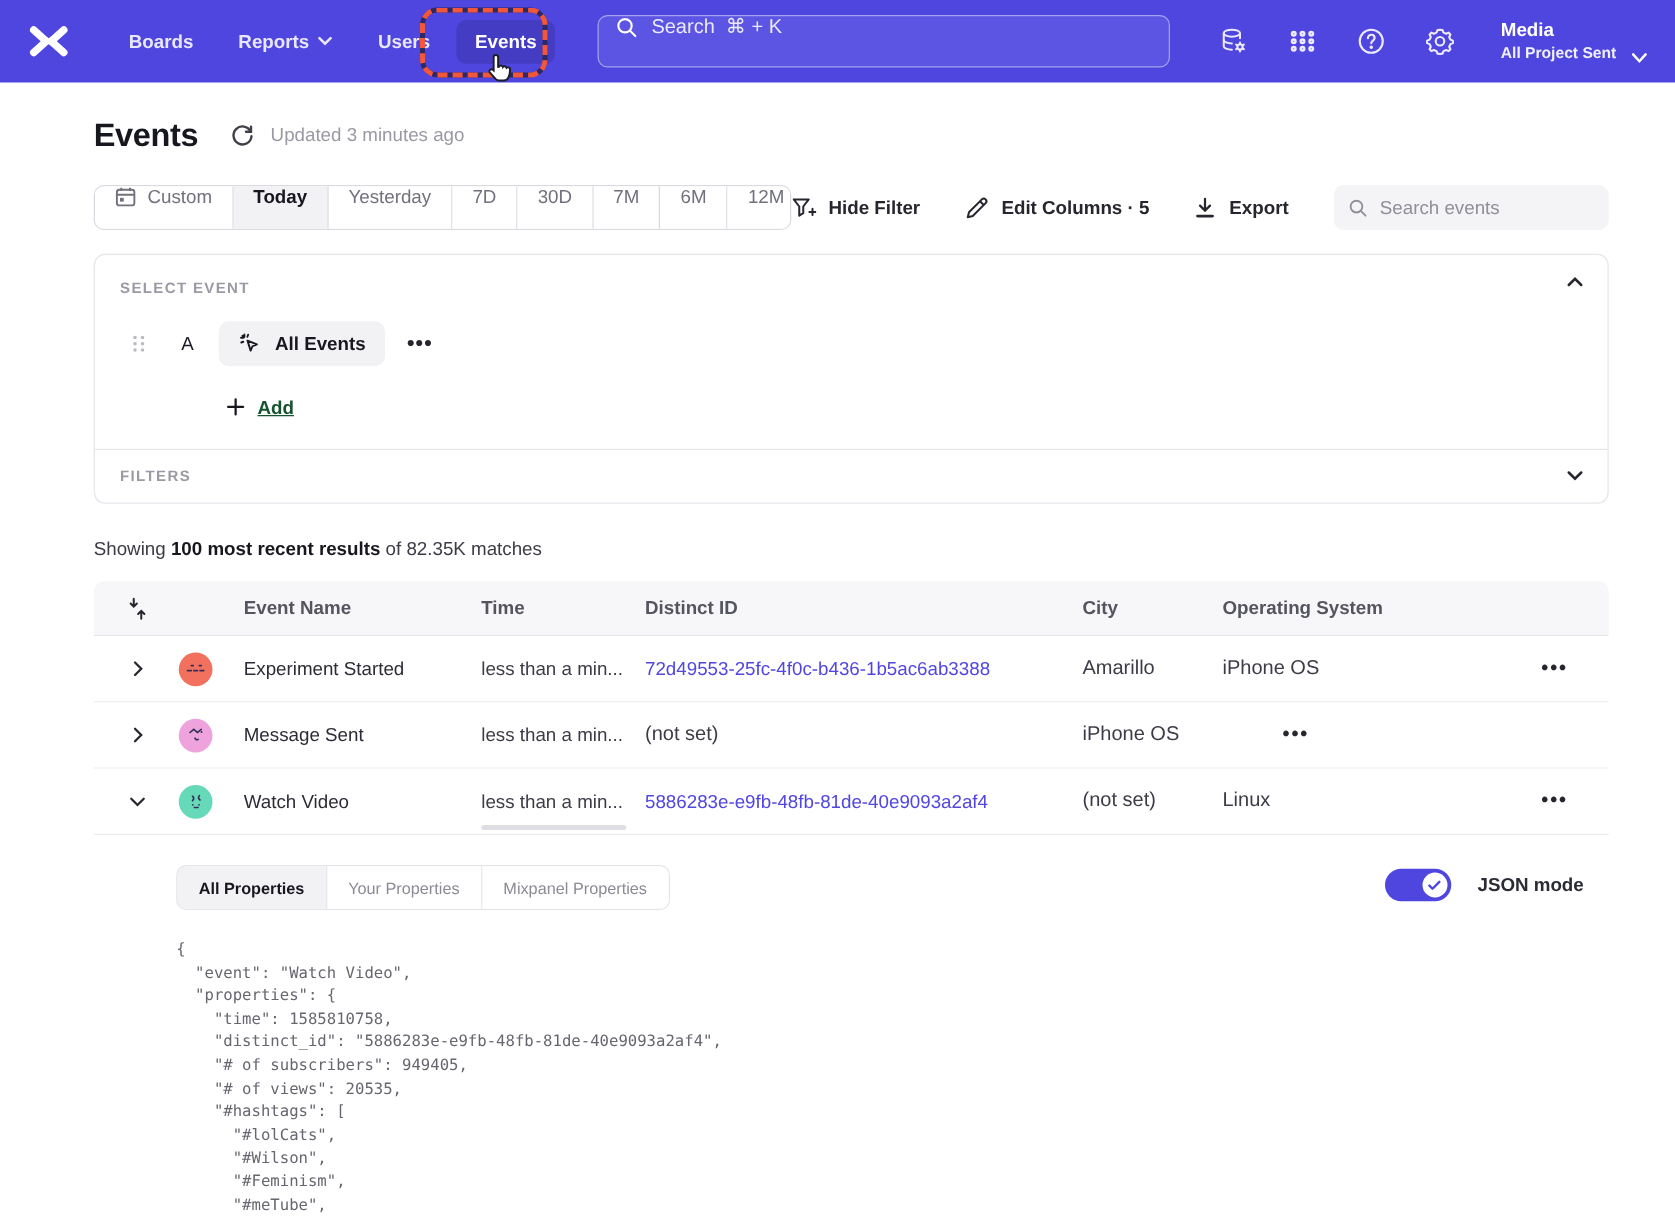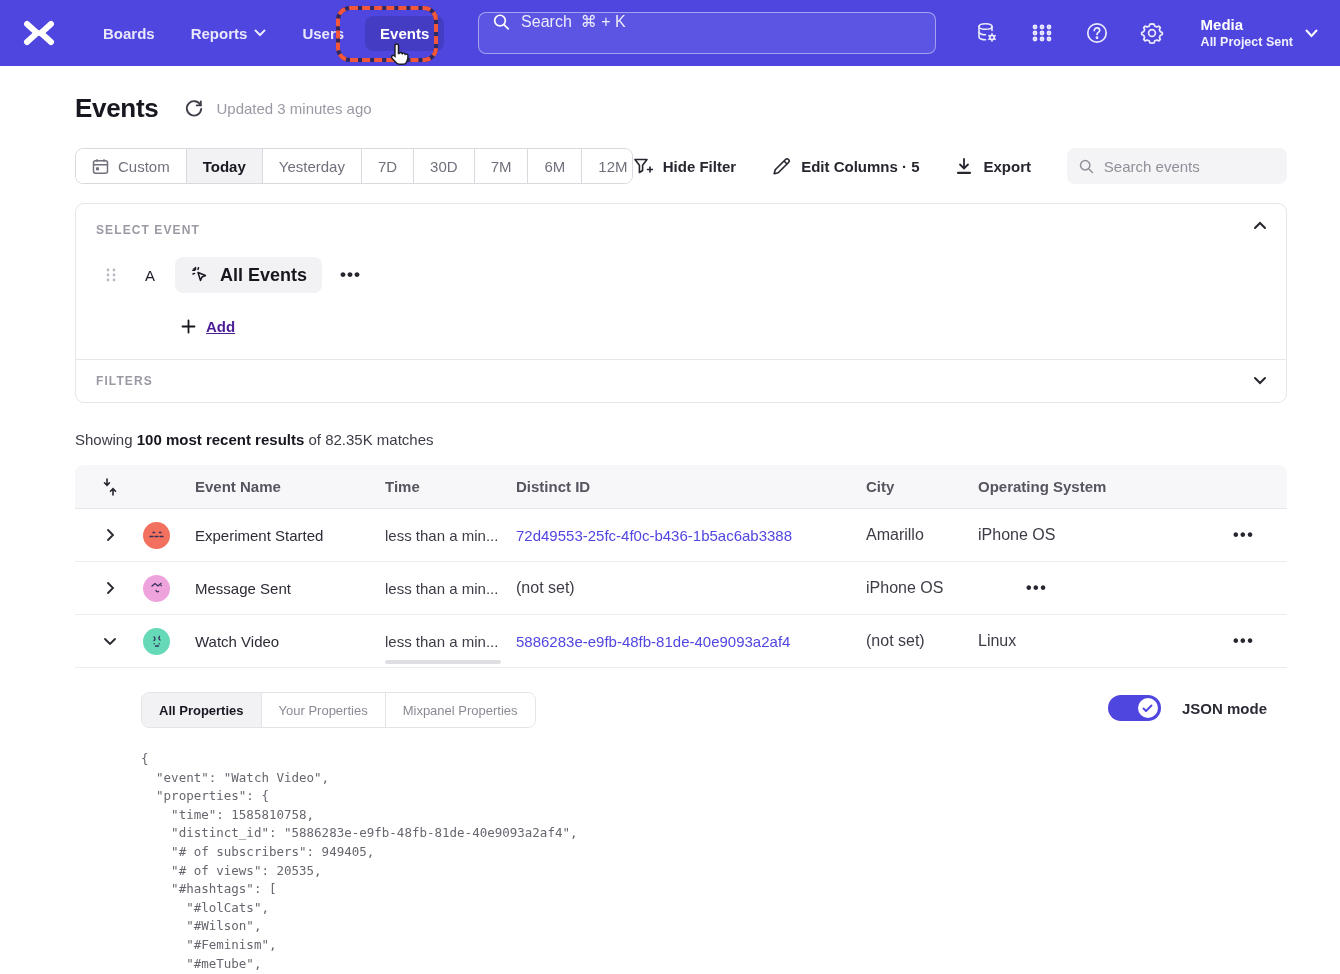--- a/index.html
+++ b/index.html
@@ -15,41 +15,41 @@
     border-radius:8px; display:flex; align-items:center; gap:7px; cursor:pointer; }
   .nav-item.active { background:#453cc4; color:#fff; }
   .nav-search { flex:0 0 458px; margin-left:34px; height:42px; border-radius:8px;
     background:rgba(255,255,255,0.08); border:1px solid rgba(255,255,255,0.45);
     display:flex; align-items:flex-start; padding:0 14px; gap:11px; }
   .nav-search input { background:transparent; border:none; outline:none; color:#fff;
     font-size:16px; font-family:"Liberation Sans",sans-serif; width:100%; }
   .nav-search input::placeholder { color:rgba(255,255,255,0.88); }
   .nav-right { margin-left:auto; display:flex; align-items:center; gap:31px; }
   .nav-icon { width:24px; height:24px; color:#eceafc; display:flex; cursor:pointer; }
-  .project-sel { display:flex; align-items:center; gap:12px; margin-left:6px; cursor:pointer; }
+  .project-sel { display:flex; align-items:flex-end; gap:12px; margin-left:6px; cursor:pointer; }
   .project-name { font-size:15px; font-weight:700; line-height:19px; }
   .project-scope { font-size:12.5px; font-weight:600; line-height:17px; color:#f0effc; }
 
   
   .annotation { position:absolute; left:336px; top:6px; width:102px; height:56px;
     border-radius:14px; pointer-events:none; z-index:40; }
   .annotation::before { content:''; position:absolute; inset:0; border:4px solid #2e2963; border-radius:14px; }
   .annotation::after  { content:''; position:absolute; inset:0; border:4px dashed #f2573b; border-radius:14px; }
   .cursor-glyph { position:absolute; left:386px; top:42px; z-index:41; pointer-events:none; }
 
   
   .main { width:1212px; margin:0 53px 0 75px; }
   .page-head { display:flex; align-items:center; margin-top:27px; }
   .page-title { font-size:26px; font-weight:700; letter-spacing:-0.3px; color:#17171f; }
   .refresh-btn { margin-left:26px; width:20px; height:20px; color:#3f3f4a; cursor:pointer; }
   .updated { margin-left:12px; font-size:15px; color:#9a99a4; }
 
   .toolbar { display:flex; align-items:center; margin-top:24px; }
   .seg { display:flex; border:1px solid #d9d9e0; border-radius:8px; overflow:hidden; height:36px; }
-  .seg-item { display:flex; align-items:center; gap:9px; padding:0 16px; font-size:15px;
+  .seg-item { display:flex; gap:9px; padding:0 16px; font-size:15px;
     color:#71717d; border-right:1px solid #d9d9e0; cursor:pointer; background:#fff; white-space:nowrap; }
   .seg-item:last-child { border-right:none; }
   .seg-item.active { background:#f2f2f5; color:#17171f; font-weight:700; }
   .tool-actions { margin-left:auto; display:flex; align-items:center; gap:36px; }
   .tool-btn { display:flex; align-items:center; gap:10px; font-size:15px; font-weight:600;
     color:#26262f; cursor:pointer; white-space:nowrap; }
   .tool-btn svg { color:#26262f; }
   .events-search { width:220px; height:36px; background:#f4f4f6; border-radius:8px;
     display:flex; align-items:center; gap:10px; padding:0 12px; }
   .events-search input { border:none; outline:none; background:transparent; font-size:15px;
@@ -59,25 +59,25 @@
   
   .card { margin-top:19px; border:1px solid #e6e6eb; border-radius:9px; background:#fff; }
   .card-sec { padding:19px 20px 24px 20px; position:relative; }
   .sec-label { font-size:12px; font-weight:700; letter-spacing:1.1px; color:#9a99a4; }
   .sec-chevron { position:absolute; right:18px; top:14px; width:16px; height:16px; color:#26262f; cursor:pointer; }
   .event-row { display:flex; align-items:center; margin-top:20px; gap:0; }
   .drag-dots { width:14px; height:16px; color:#b9b9c2; margin-left:8px; cursor:grab; }
   .row-letter { font-size:15px; font-weight:500; color:#1d1d29; margin-left:27px; }
   .event-pill { margin-left:20px; height:36px; background:#f2f2f5; border-radius:8px;
     display:flex; align-items:center; gap:10px; padding:0 15px; cursor:pointer; }
-  .event-pill span { font-size:18px; font-weight:700; color:#17171f; }
+  .event-pill span { font-size:15px; font-weight:700; color:#17171f; }
   .more-dots { margin-left:18px; font-size:17px; font-weight:700; letter-spacing:1px;
     color:#26262f; cursor:pointer; line-height:10px; }
-  .add-row { display:flex; align-items:center; gap:10px; margin:25px 0 0 85px;
-    font-size:15px; font-weight:600; color:#4c1d95; cursor:pointer;text-decoration:underline; }
+  .add-row { display:flex; align-items:flex-start; gap:10px; margin:25px 0 0 85px;
+    font-size:15px; font-weight:600; color:#14532d; cursor:pointer;text-decoration:underline; }
   .filters-sec { border-top:1px solid #e6e6eb; padding:14px 20px; position:relative; }
 
   
   .results-line { margin-top:28px; font-size:15px; color:#3c3c47; }
   .results-line b { color:#17171f; font-weight:700; }
 
   
   .etable { margin-top:17px; position:relative; }
   .t-head { display:grid; grid-template-columns:120px 190px 131px 350px 112px 207px 1fr;
     align-items:center; height:44px; background:#f7f7f9; border-radius:8px 8px 0 0;

